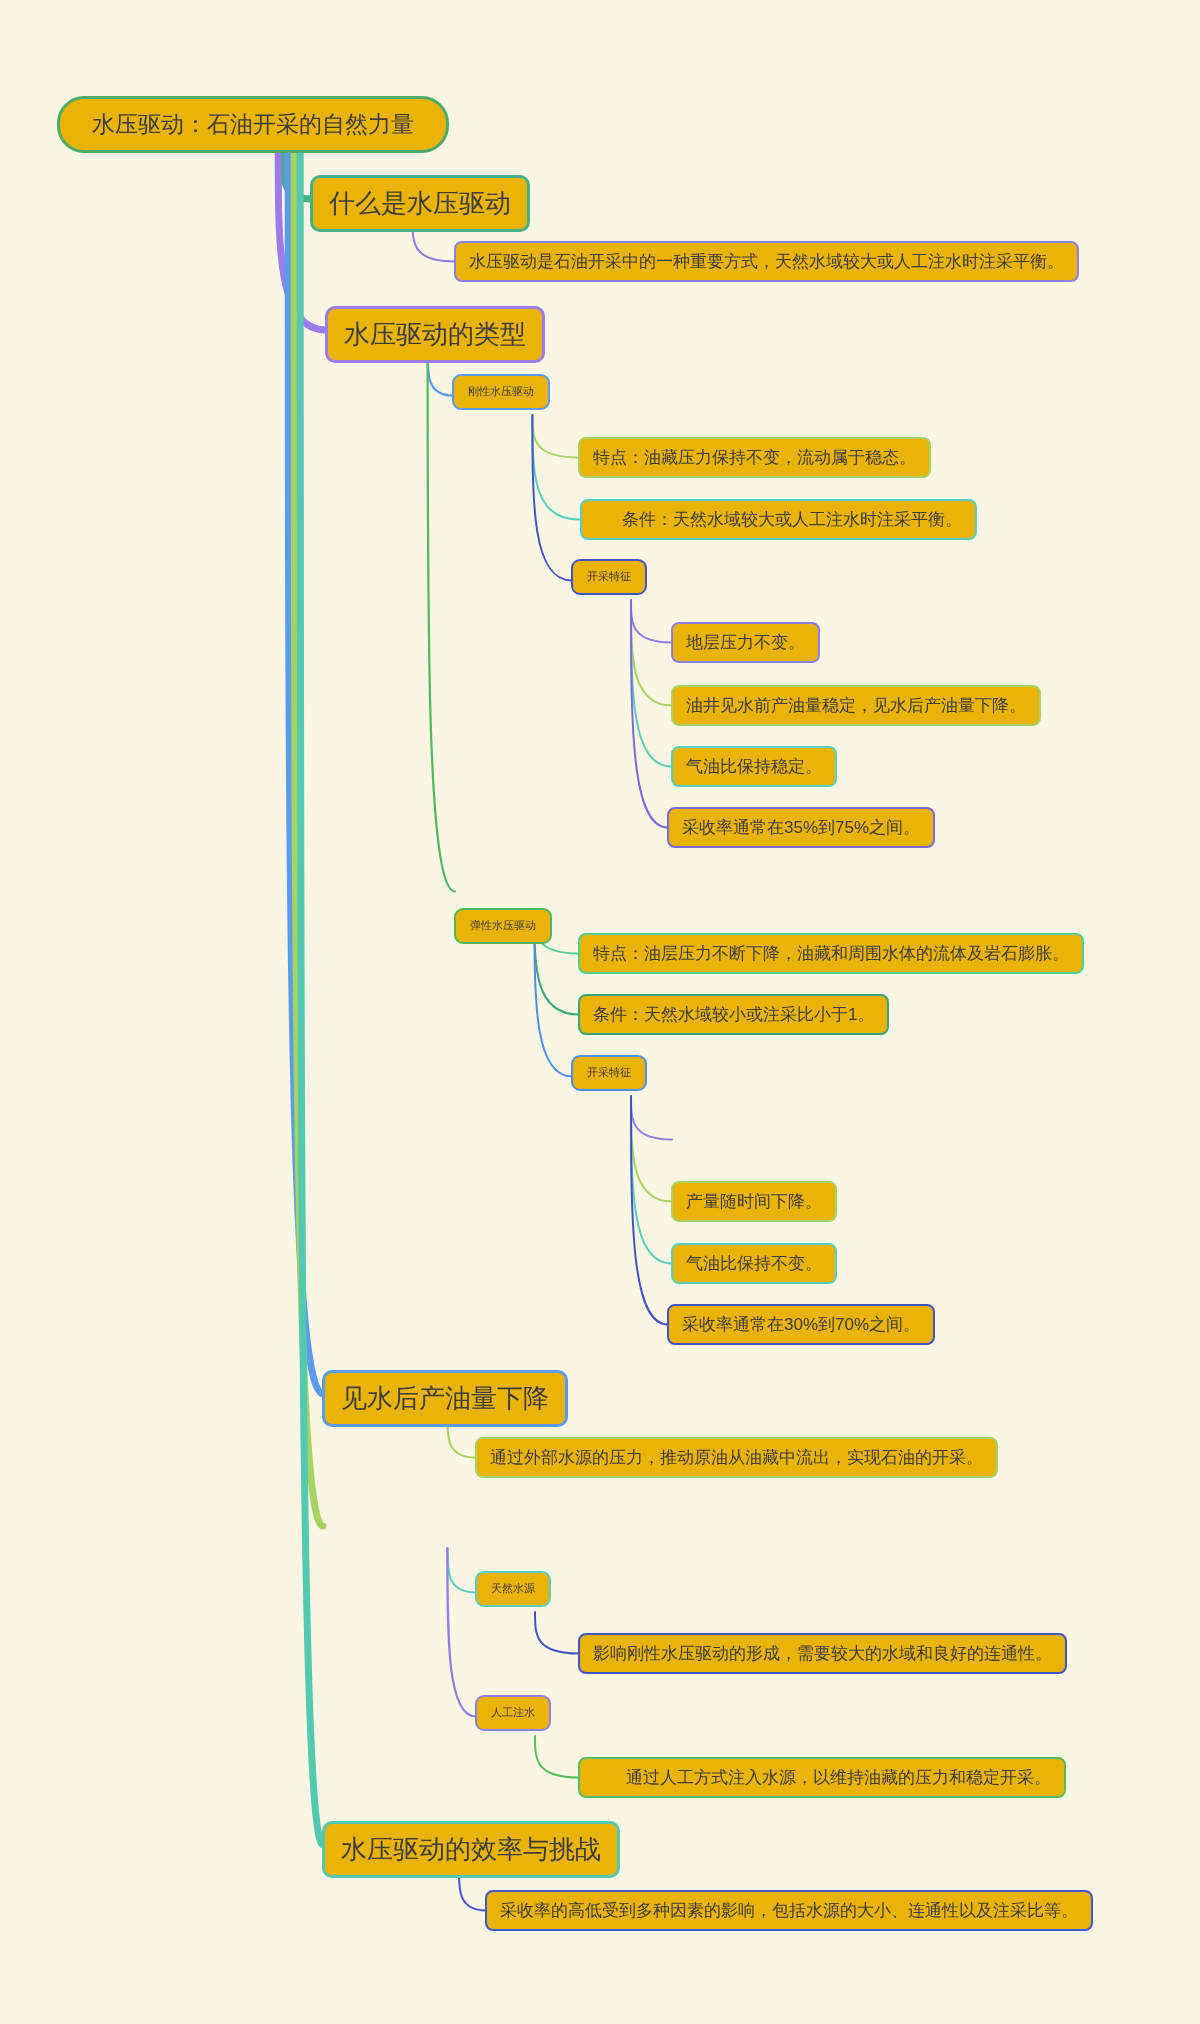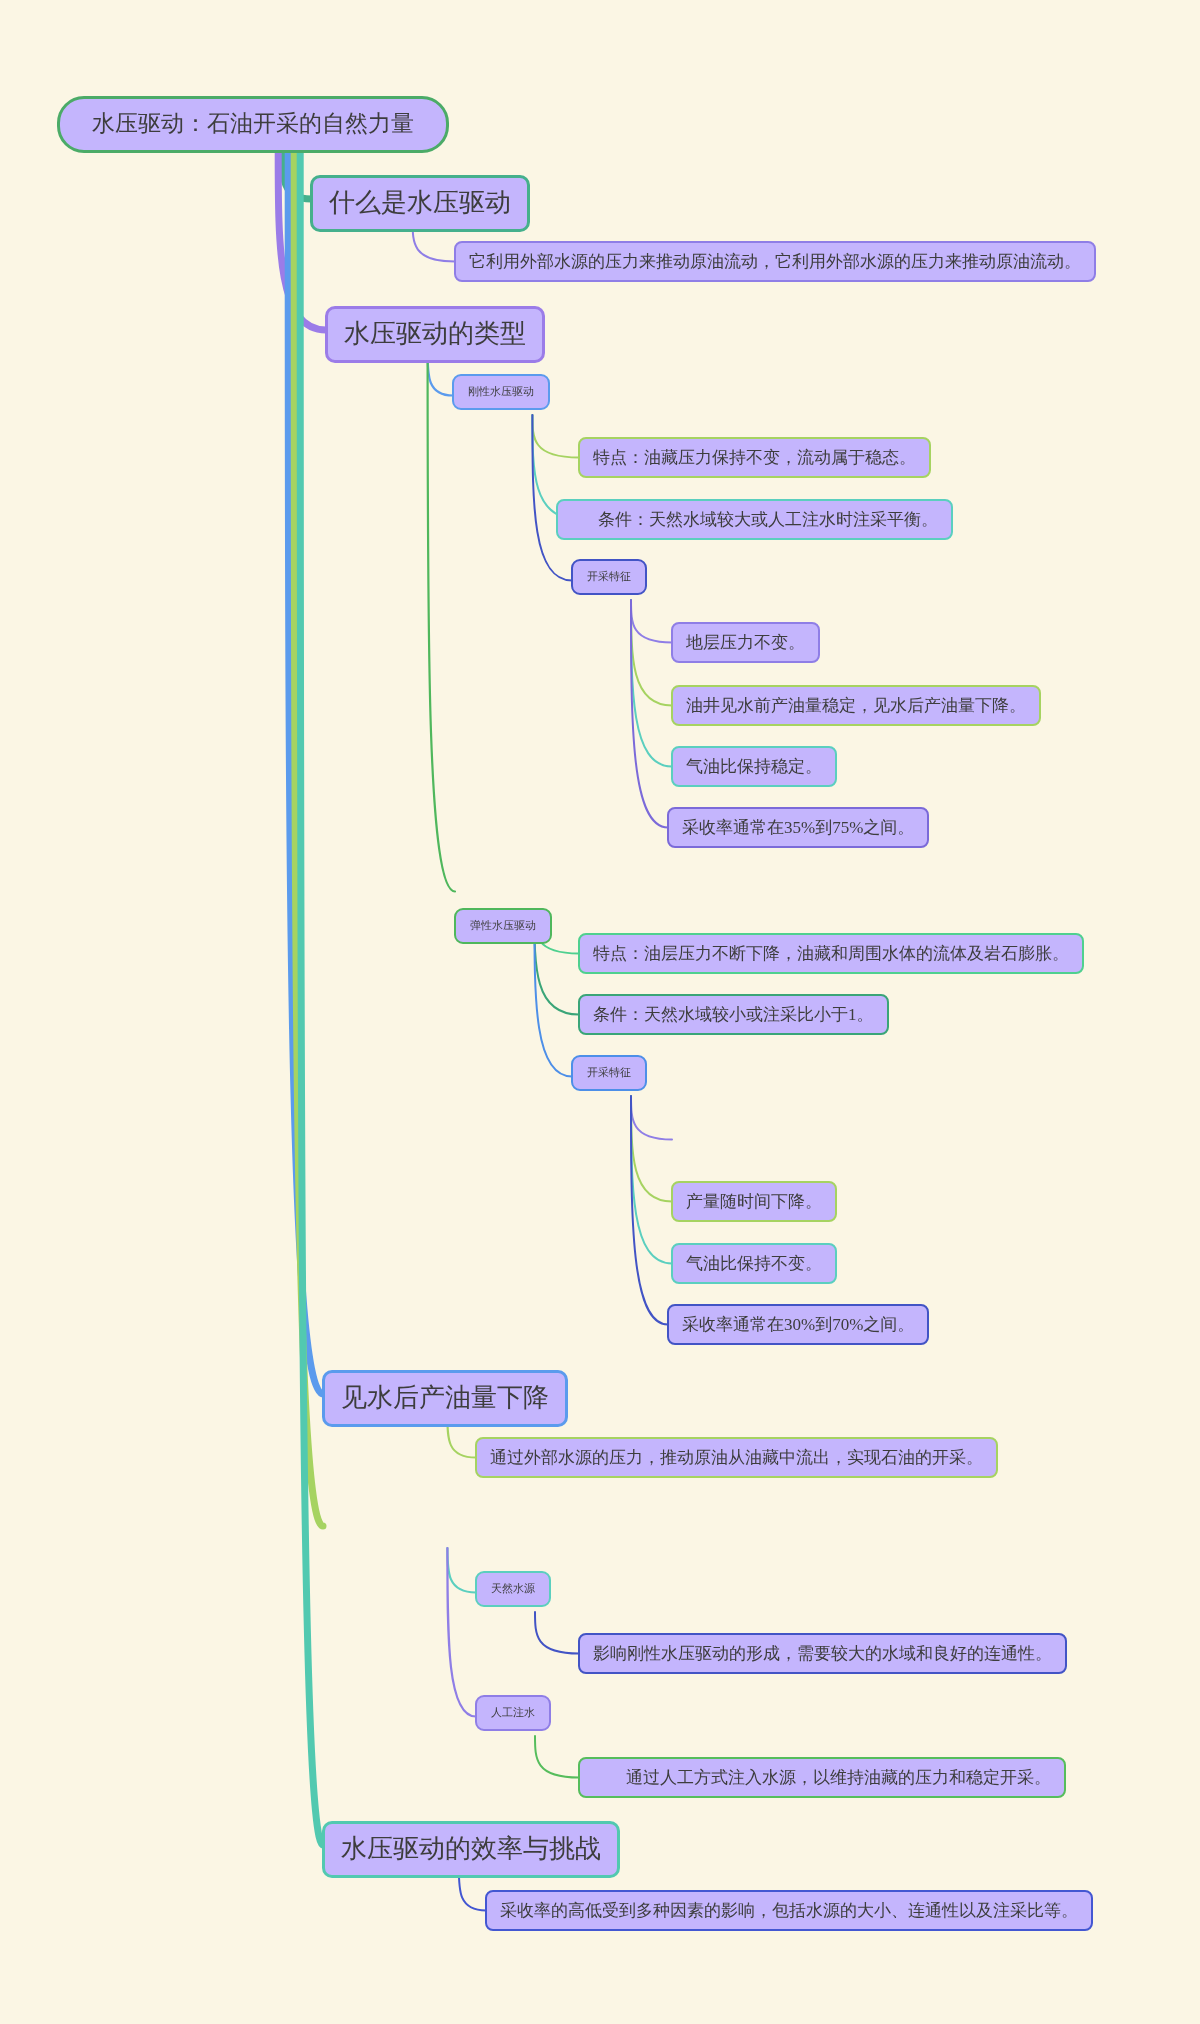--- a/index.html
+++ b/index.html
@@ -13,29 +13,28 @@
     position:relative;
     width:1200px;height:2024px;
     background:#FBF6E4;
   }
   #links{
     position:absolute;left:0;top:0;
     pointer-events:none;
   }
   .node{
     position:absolute;
-    background:#c4b5fd;
+    background:#eab308;
     border-style:solid;
     display:flex;align-items:center;
     white-space:nowrap;
     color:#3D3D3D;
     line-height:1.25;
     box-sizing:border-box;
     cursor:default;
-    font-family:Liberation Serif, serif;
   }
   .node.root{
     font-size:23px;
     padding:11px 32px;
     border-width:3px;
     border-radius:27px;
   }
   .node.topic1{
     font-size:26px;
     padding:9px 16px;
@@ -84,25 +83,25 @@
       <path d="M 294.2 151 C 294.2 907.2500000000001, 294.2 1526, 323 1526" stroke="#A6D361" stroke-width="7" fill="none" stroke-linecap="round"></path>
       <path d="M 447.4 1548 C 447.4 1572.475, 447.4 1592.5, 476 1592.5" stroke="#5BCFBF" stroke-width="2.2" fill="none" stroke-linecap="round"></path>
       <path d="M 535 1612 C 535 1634.825, 535 1653.5, 579 1653.5" stroke="#4254C5" stroke-width="2" fill="none" stroke-linecap="round"></path>
       <path d="M 447.4 1548 C 447.4 1640.675, 447.4 1716.5, 476 1716.5" stroke="#8F7EE6" stroke-width="2.2" fill="none" stroke-linecap="round"></path>
       <path d="M 535 1736 C 535 1758.825, 535 1777.5, 579 1777.5" stroke="#56BD5C" stroke-width="2" fill="none" stroke-linecap="round"></path>
       <path d="M 300.2 151 C 300.2 1082.7, 300.2 1845, 323 1845" stroke="#52C9B0" stroke-width="7" fill="none" stroke-linecap="round"></path>
       <path d="M 458.79999999999995 1867 C 458.79999999999995 1890.925, 458.79999999999995 1910.5, 486 1910.5" stroke="#4357D2" stroke-width="2" fill="none" stroke-linecap="round"></path>
     </svg>
 <div class="node root" style="left: 57px; top: 96px; border-color: rgb(75, 171, 103);">水压驱动：石油开采的自然力量</div>
     <div class="node topic1" style="left: 310px; top: 175px; border-color: rgb(69, 176, 140);">什么是水压驱动</div>
-    <div class="node leaf" style="left: 454px; top: 241px; border-color: rgb(143, 126, 230);">它利用外部水源的压力来推动原油流动，它利用外部水源的压力来推动原油流动。</div>
+    <div class="node leaf" style="left: 454px; top: 241px; border-color: rgb(143, 126, 230);">水压驱动是石油开采中的一种重要方式，天然水域较大或人工注水时注采平衡。</div>
     <div class="node topic1" style="left: 325px; top: 306px; border-color: rgb(155, 124, 232);">水压驱动的类型</div>
     <div class="node topic2" style="left: 452px; top: 374px; border-color: rgb(91, 155, 237);">刚性水压驱动</div>
     <div class="node leaf" style="left: 578px; top: 437px; border-color: rgb(166, 211, 97);">特点：油藏压力保持不变，流动属于稳态。</div>
-    <div class="node leaf" style="left: 556px; top: 499px; border-color: rgb(91, 207, 191); padding-left: 40px;">条件：天然水域较大或人工注水时注采平衡。</div>
+    <div class="node leaf" style="left: 580px; top: 499px; border-color: rgb(91, 207, 191); padding-left: 40px;">条件：天然水域较大或人工注水时注采平衡。</div>
     <div class="node topic2" style="left: 571px; top: 559px; border-color: rgb(66, 84, 197);">开采特征</div>
     <div class="node leaf" style="left: 671px; top: 622px; border-color: rgb(143, 126, 230);">地层压力不变。</div>
     <div class="node leaf" style="left: 671px; top: 685px; border-color: rgb(166, 211, 97);">油井见水前产油量稳定，见水后产油量下降。</div>
     <div class="node leaf" style="left: 671px; top: 746px; border-color: rgb(91, 207, 191);">气油比保持稳定。</div>
     <div class="node leaf" style="left: 667px; top: 807px; border-color: rgb(123, 106, 217);">采收率通常在35%到75%之间。</div>
     <div class="node topic2" style="left: 454px; top: 908px; border-color: rgb(79, 183, 92);">弹性水压驱动</div>
     <div class="node leaf" style="left: 578px; top: 933px; border-color: rgb(79, 208, 143);">特点：油层压力不断下降，油藏和周围水体的流体及岩石膨胀。</div>
     <div class="node leaf" style="left: 578px; top: 994px; border-color: rgb(58, 165, 120);">条件：天然水域较小或注采比小于1。</div>
     <div class="node topic2" style="left: 571px; top: 1055px; border-color: rgb(77, 143, 232);">开采特征</div>
     <div class="node leaf" style="left: 671px; top: 1181px; border-color: rgb(166, 211, 97);">产量随时间下降。</div>

